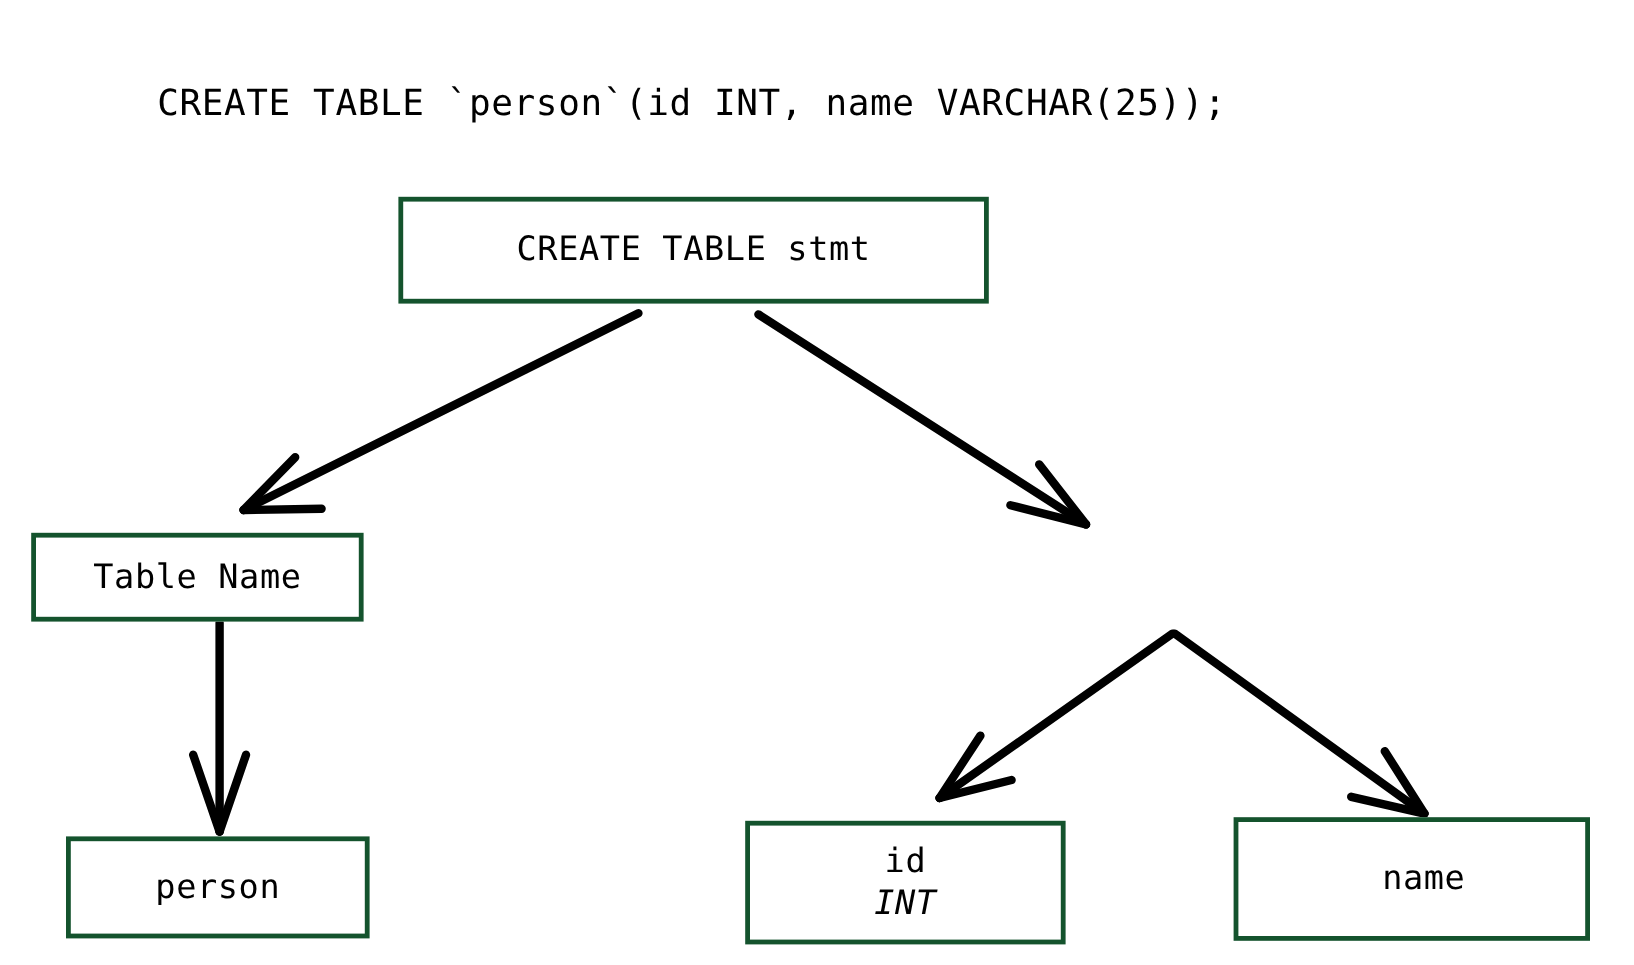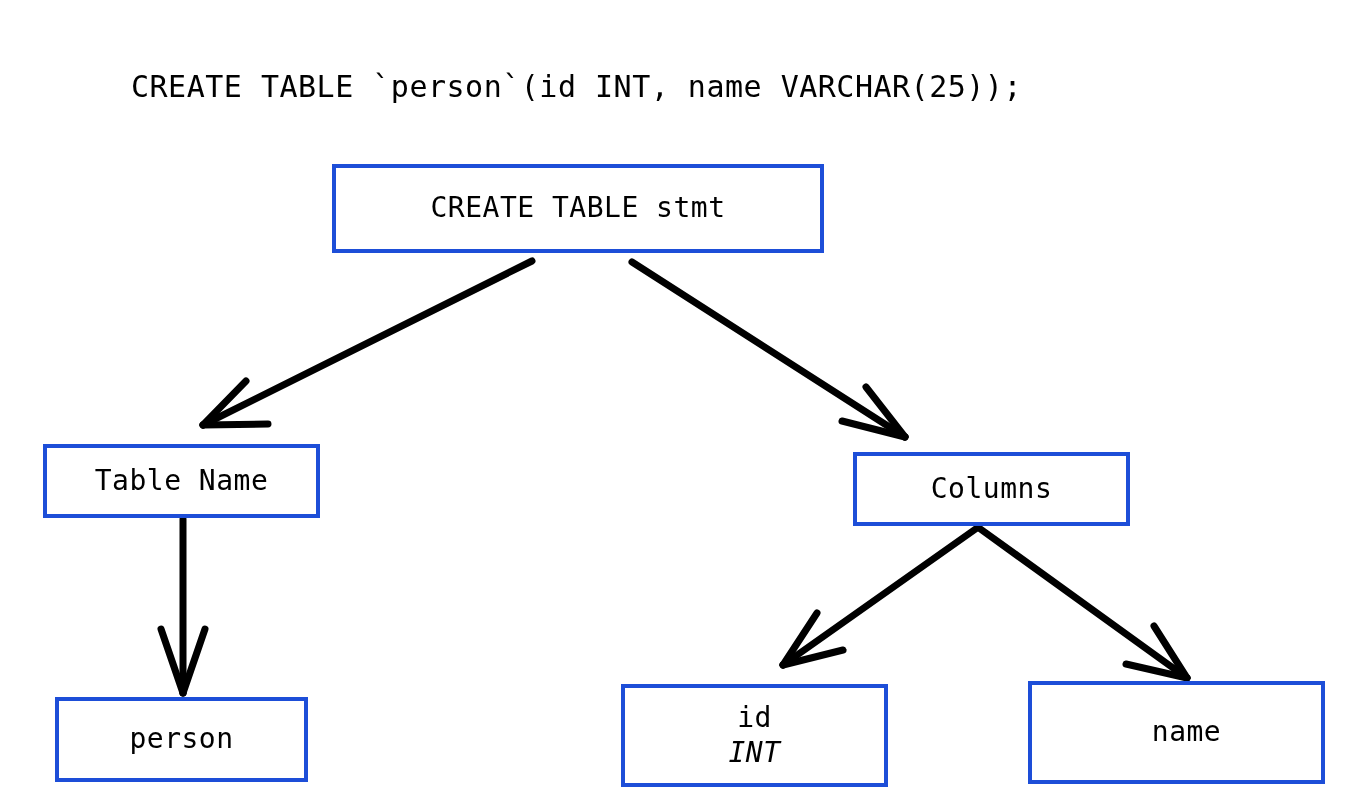--- a/index.html
+++ b/index.html
@@ -34,39 +34,39 @@
     top: 48px;
     font-size: 30px;
     letter-spacing: 0.5px;
     white-space: pre;
     line-height: 1.2;
     color: #000000;
   }
   .node {
     position: absolute;
     box-sizing: border-box;
-    border: 4px solid #1d4ed8;
+    border: 4px solid #14532d;
     background: #ffffff;
     display: flex;
     flex-direction: column;
     align-items: center;
     justify-content: center;
     text-align: center;
     font-size: 28px;
     line-height: 1.22;
     letter-spacing: 0.5px;
     white-space: pre;
     color: #000000;
   }
   .node-line { display: block; }
   .node-line.second { margin-top: 1px; font-style: italic; }
 
   
   #node-root      { left: 332px;  top: 143px; width: 492px; height: 89px; }
-  #node-tablename { left: 43px;   top: 423px; width: 277px; height: 74px; text-align: right; }
+  #node-tablename { left: 26px;   top: 423px; width: 277px; height: 74px; text-align: right; }
   #node-columns   { left: 853px;  top: 431px; width: 277px; height: 74px; }
   #node-person    { left: 55px;   top: 676px; width: 253px; height: 85px; }
   #node-idint     { left: 621px;  top: 663px; width: 267px; height: 103px; justify-content: center; }
   #node-namevc    { left: 1028px; top: 660px; width: 297px; height: 103px; padding-left: 20px; }
 </style>
 </head>
 <body>
 
 <div id="canvas">
 
@@ -106,23 +106,20 @@
   </svg>
 
   <div class="node" id="node-root">
     <span class="node-line">CREATE TABLE stmt</span>
   </div>
 
   <div class="node" id="node-tablename">
     <span class="node-line">Table Name</span>
   </div>
 
-  <div class="node" id="node-columns">
-    <span class="node-line">Columns</span>
-  </div>
 
   <div class="node" id="node-person">
     <span class="node-line">person</span>
   </div>
 
   <div class="node" id="node-idint">
     <span class="node-line">id</span>
     <span class="node-line second">INT</span>
   </div>
 

